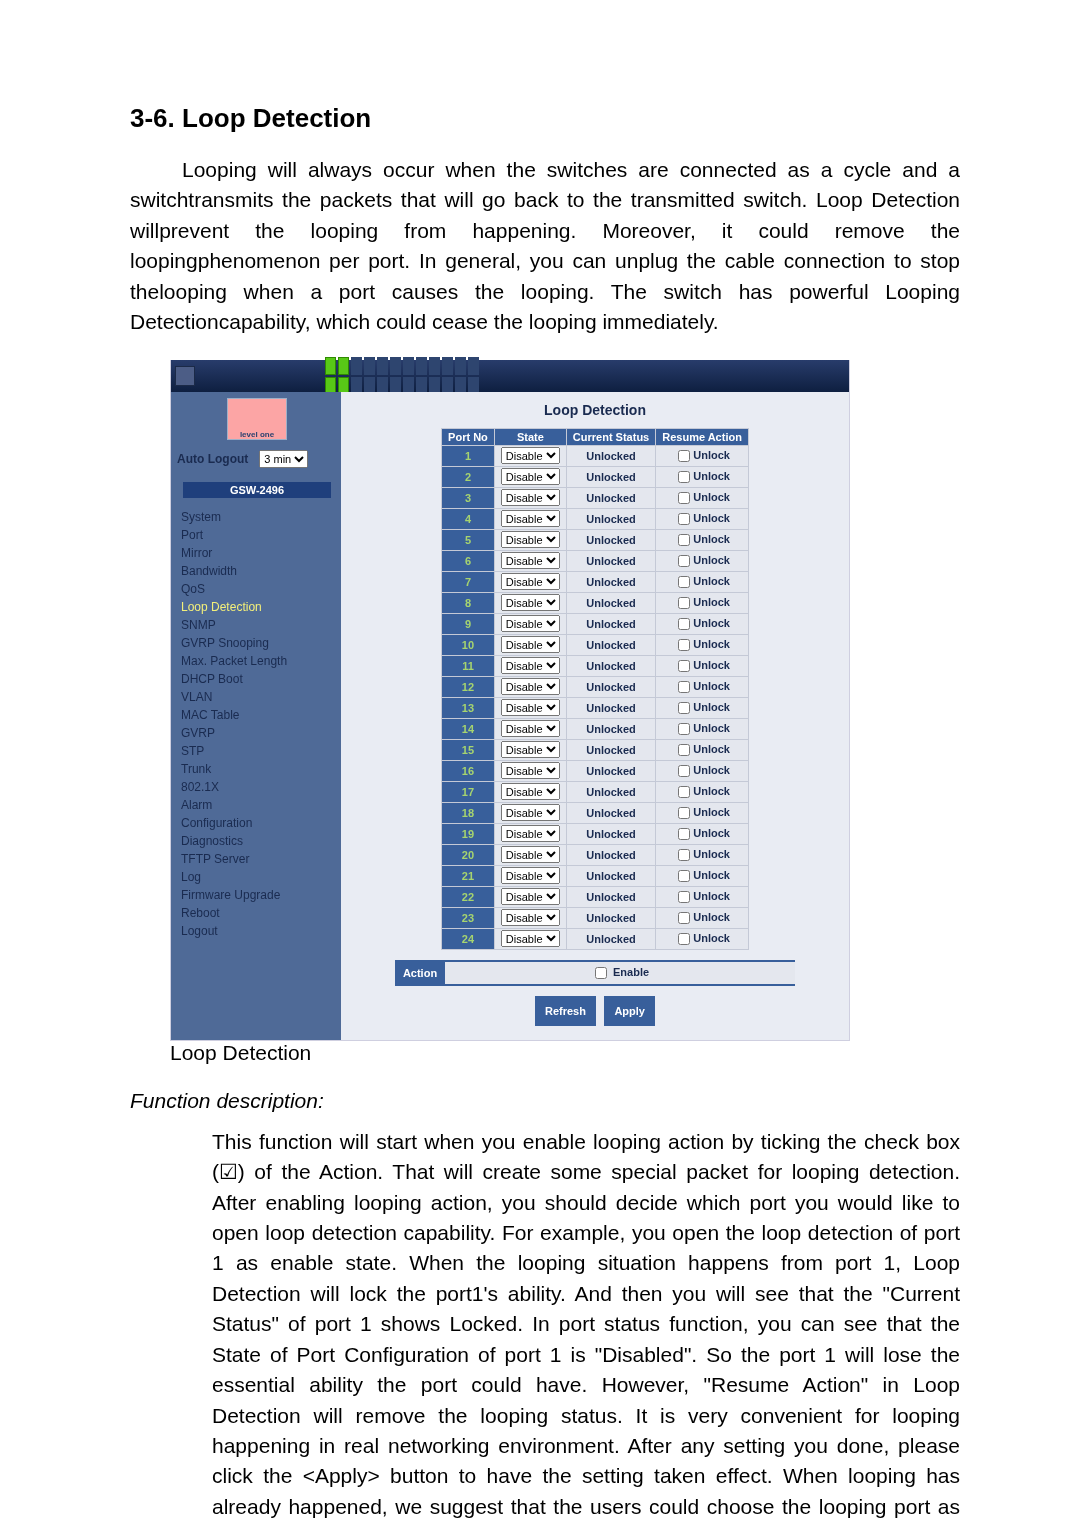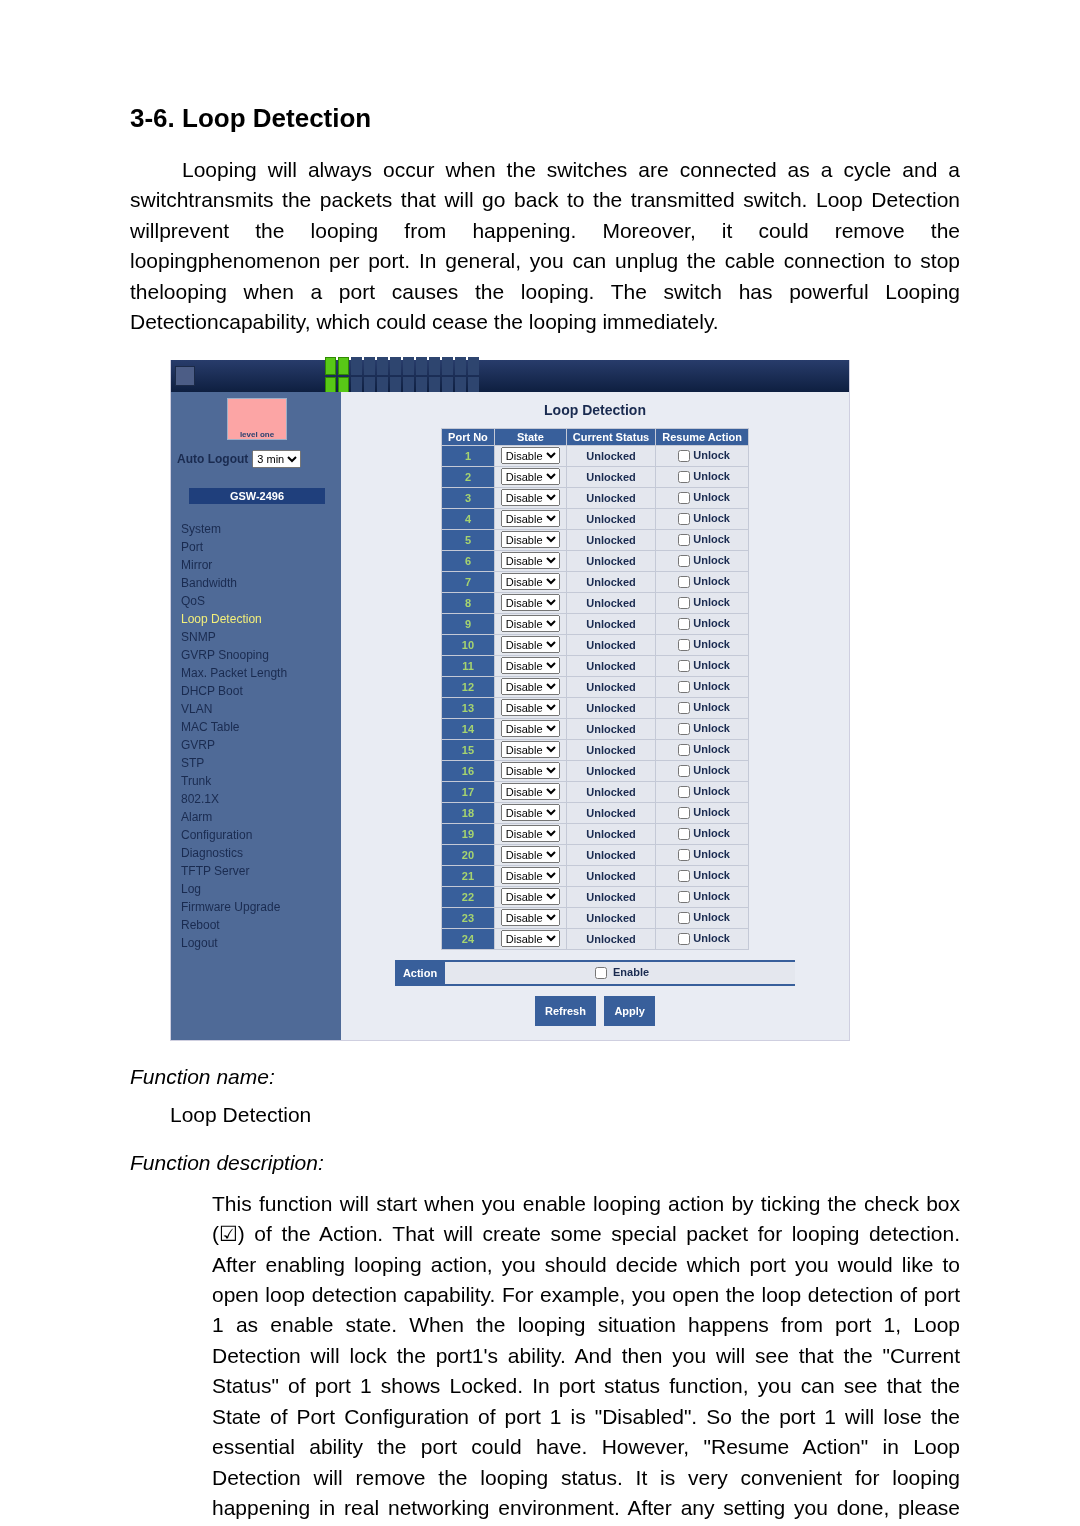--- a/index.html
+++ b/index.html
@@ -13,23 +13,23 @@
   
   .figure{width:680px;margin:0 0 0 40px;border:1px solid #cfcfe0;border-top:none;box-sizing:border-box}
   .fig-top{height:32px;background:linear-gradient(#283c6b,#0e1f40);display:flex;align-items:center}
   .sq{width:18px;height:18px;background:#4c5d86;margin-left:4px;border:1px solid #1b2a48}
   .ports{margin-left:130px;display:flex;gap:3px}
   .p{width:9px;height:16px;border:1px solid #2e456f;background:#2e456f}
   .p.g{background:#58c817;border-color:#2f8a00}
   .fig-body{display:flex}
   .side{width:170px;flex:0 0 170px;background:#4f6a97;padding:6px 0 0 2px;box-sizing:border-box}
   .logo{width:58px;height:40px;margin:0 auto 6px auto;background:#fca5a5;border:1px solid #9eb0c8;display:flex;align-items:flex-end;justify-content:center;font-size:8px;color:#2a4270;font-weight:bold}
-  .al{font-size:12px;color:#1a2b50;font-weight:bold;display:flex;align-items:center;gap:4px;padding:4px}
+  .al{font-size:12px;color:#1a2b50;font-weight:bold;display:flex;align-items:center;gap:11px;padding:4px}
   .al select{font-size:11px;height:18px}
-  .dev{margin:16px;background:#1f3f7c;color:#fff;font-size:11px;font-weight:bold;text-align:center;padding:2px 0}
+  .dev{margin:10px;background:#1f3f7c;color:#fff;font-size:11px;font-weight:bold;text-align:center;padding:2px 0}
   .nav-item{color:#1a2b50;font-size:12px;font-weight:normal;padding:2px 2px 2px 8px;white-space:nowrap;cursor:pointer}
   .nav-item.active{color:#f3ef7a}
   .main{flex:1;background:#e9ecf3;padding:8px 10px 14px 10px;box-sizing:border-box;text-align:center}
   .mtitle{font-size:14px;font-weight:bold;color:#1a2b50;margin:2px 0 10px 0}
   table.ld{margin:0 auto;border-collapse:separate;border-spacing:1px;background:#c4c9d6;font-size:11px}
   table.ld th{background:#385f9b;color:#fff;font-weight:bold;padding:2px 6px;white-space:nowrap}
   table.ld td{background:#e4e7ee;padding:1px 6px;white-space:nowrap;text-align:center;font-weight:bold;color:#1a2b50}
   table.ld td.pn{background:#385f9b;color:#a6d46f;width:24px}
   .sel{font-size:11px;height:17px}
   .cb{vertical-align:middle;margin-right:3px;width:12px;height:12px}
@@ -285,18 +285,17 @@
           </div>
         </div>
         <div class="btns">
           <button class="btn">Refresh</button>
           <button class="btn">Apply</button>
         </div>
       </div>
     </div>
   </div>
 
-  <p class="fn-label">Function name:</p>
   <p class="fn-name">Loop Detection</p>
   <p class="fn-label">Function description:</p>
   <p class="fn-desc">This function will start when you enable looping action by ticking the check box (☑) of the Action. That will create some special packet for looping detection. After enabling looping action, you should decide which port you would like to open loop detection capability. For example, you open the loop detection of port 1 as enable state. When the looping situation happens from port 1, Loop Detection will lock the port1's ability. And then you will see that the "Current Status" of port 1 shows Locked. In port status function, you can see that the State of Port Configuration of port 1 is "Disabled". So the port 1 will lose the essential ability the port could have. However, "Resume Action" in Loop Detection will remove the looping status. It is very convenient for looping happening in real networking environment. After any setting you done, please click the &lt;Apply&gt; button to have the setting taken effect. When looping has already happened, we suggest that the users could choose the looping port as "Enable" in advance. And then tick the check box (☑) of the Action. That will get the better result for Looping removing.</p>
 
 </div>
 
 </body></html>

